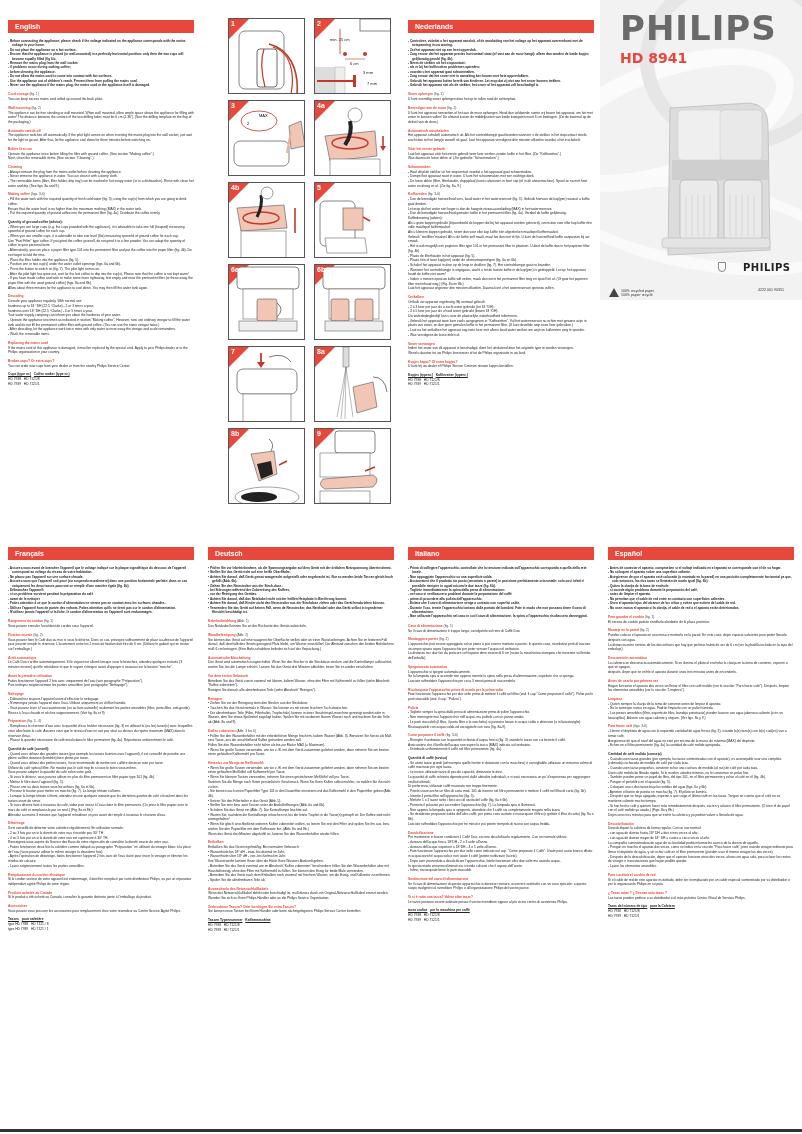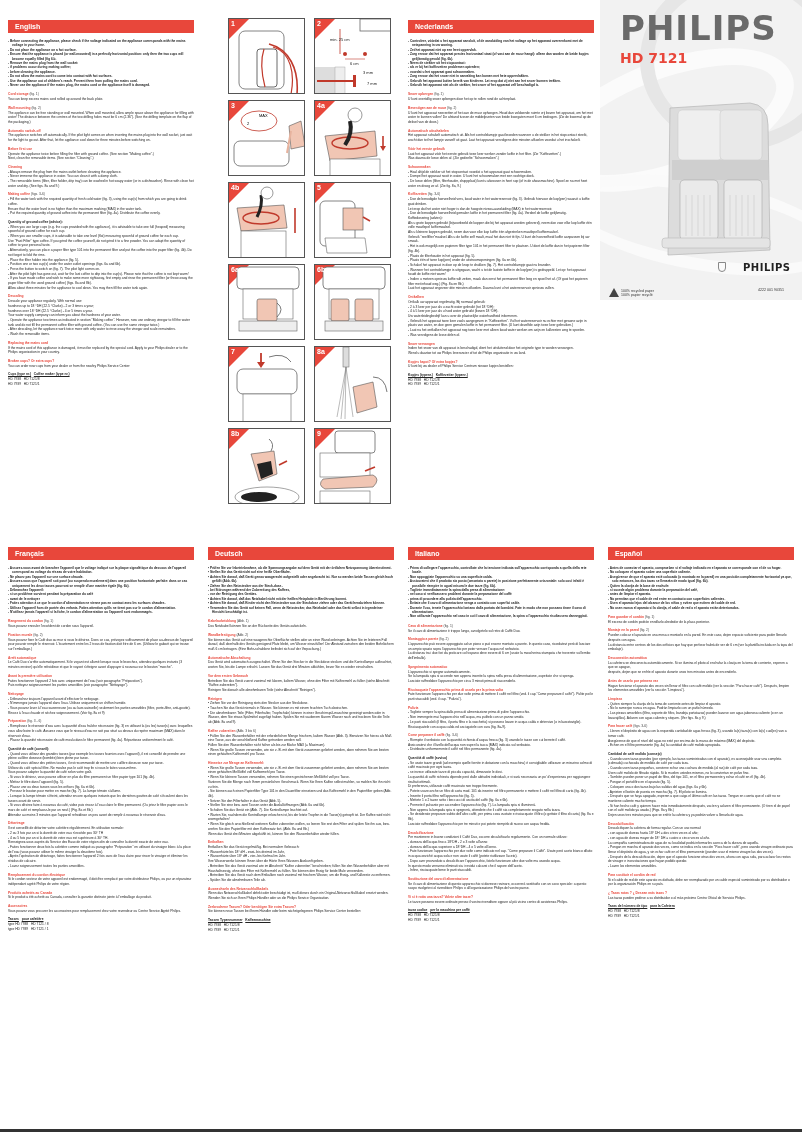--- a/index.html
+++ b/index.html
@@ -366,21 +366,21 @@
       <line x1="130" y1="195" x2="130" y2="236"></line>
         <line x1="136" y1="195" x2="136" y2="236"></line>
         <line x1="142" y1="195" x2="142" y2="236"></line>
         <line x1="148" y1="195" x2="148" y2="236"></line>
         <line x1="154" y1="195" x2="154" y2="236"></line>
     </g>
     <rect x="62" y="238" width="108" height="10" rx="3" fill="#e4e4e4" stroke="#bbb" stroke-width="0.6"></rect>
   </svg>
 </div>
 <div class="brand">PHILIPS</div>
-<div class="model">HD 7121</div>
+<div class="model">HD 8941</div>
 <div class="shield"></div>
 <div class="brand-small">PHILIPS</div>
 <div class="recycle">
   <span class="tri"></span>
   <span>
       <div>100% recycled paper</div>
       <div>100% papier recyclé</div>
     </span>
 </div>
 <div class="code">4222 001 90351</div>

